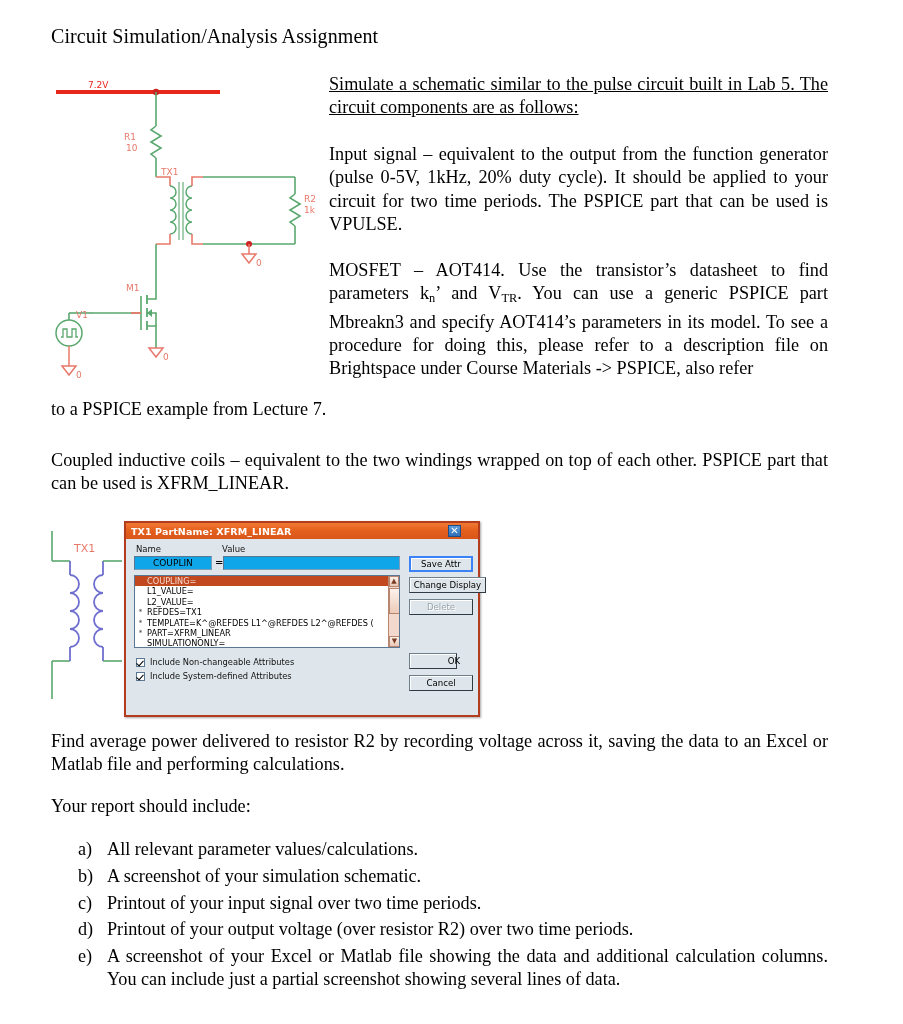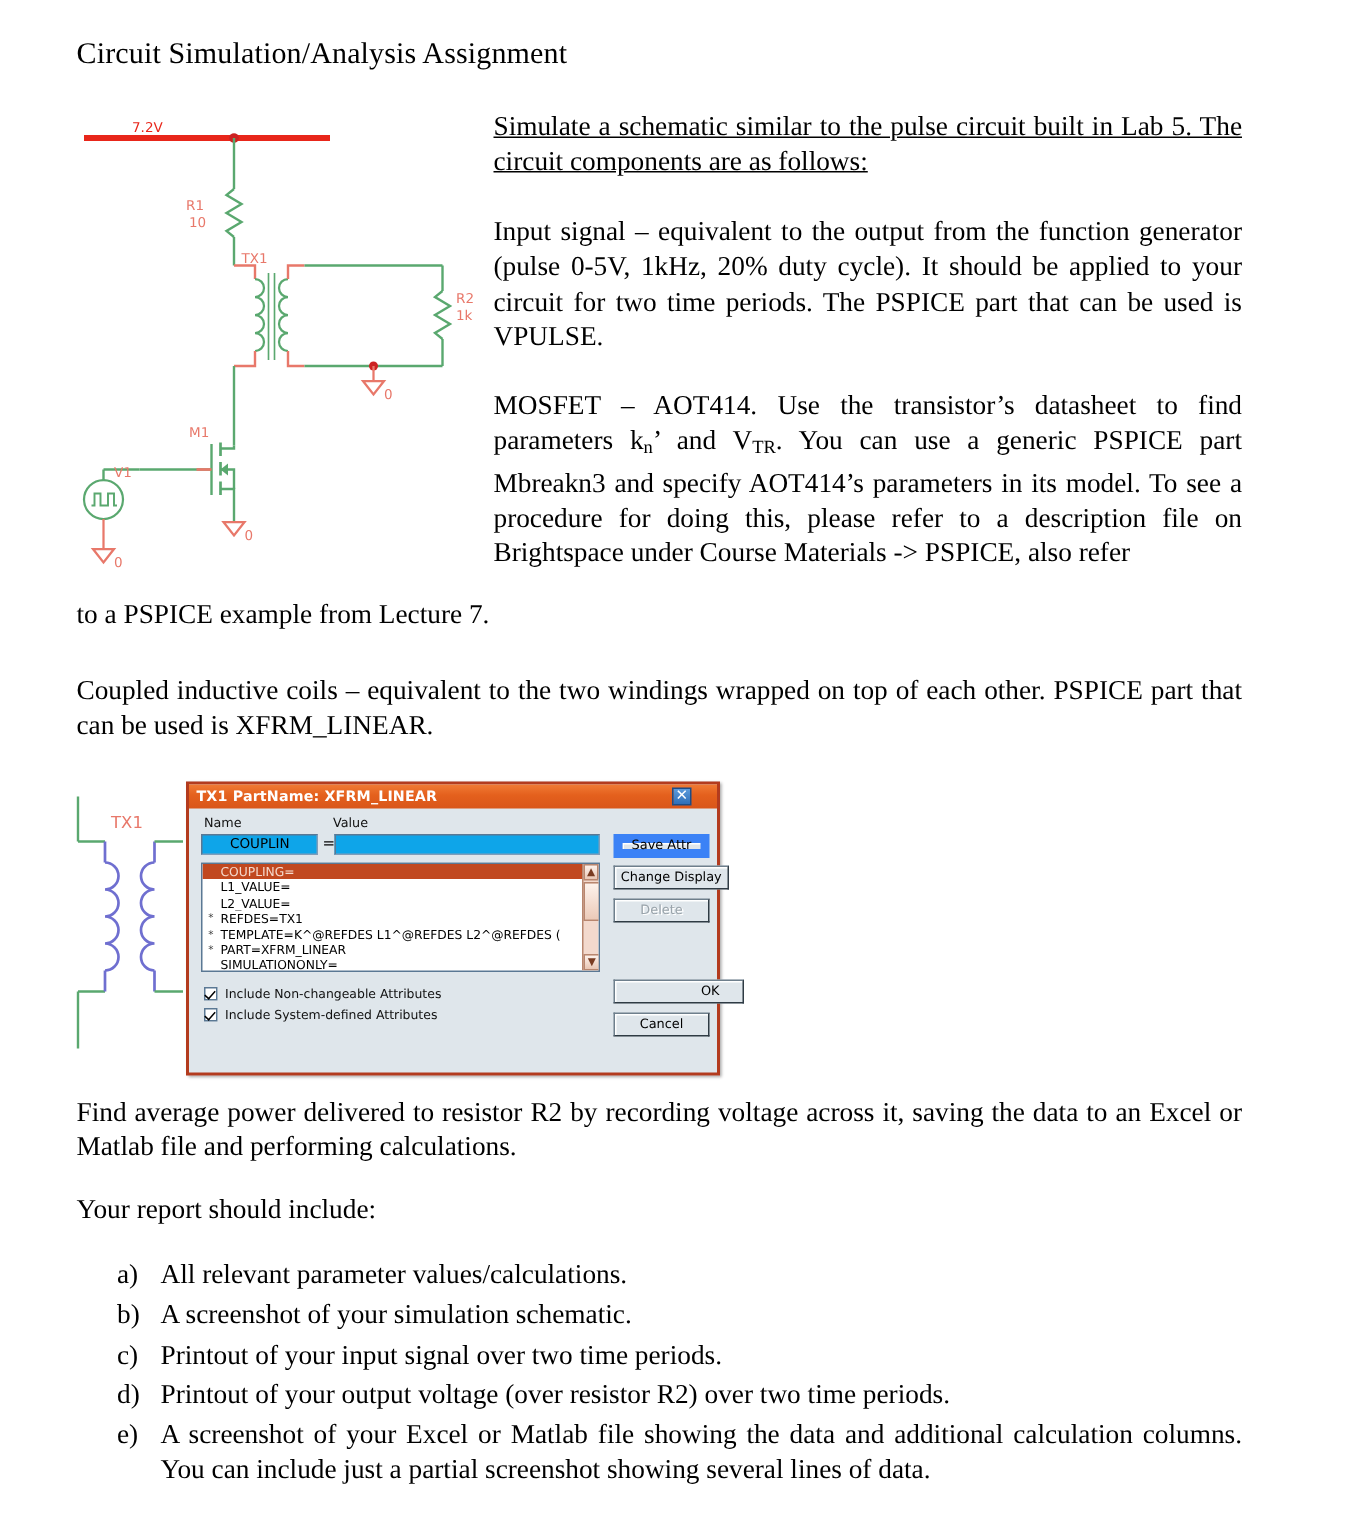--- a/index.html
+++ b/index.html
@@ -236,25 +236,25 @@
     color: #000;
     text-align: center;
     box-sizing: border-box;
     cursor: pointer;
     display: flex;
     align-items: center;
     justify-content: center;
     font-family: "DejaVu Sans", "Liberation Sans", sans-serif;
   }
   .dlg-btn.disabled { color: #9aa4ab; text-shadow: 1px 1px 0 #fff; cursor: default; }
-  .dlg-btn.default  { border: 6px solid #3b82f6; }
+  .dlg-btn.default  { border: 2px solid #3b82f6; }
   #btn-save    { left: 283px; top: 17px;  width: 64px; height: 16px; }
   #btn-change  { left: 283px; top: 38px;  width: 77px; height: 16px; }
   #btn-delete  { left: 283px; top: 60px;  width: 64px; height: 16px; }
-  #btn-ok      { left: 283px; top: 114px; width: 87px; height: 16px; padding-left: 42px; }
+  #btn-ok      { left: 283px; top: 114px; width: 48px; height: 16px; padding-left: 42px; }
   #btn-cancel  { left: 283px; top: 136px; width: 64px; height: 16px; }
 
   .chk-row {
     position: absolute;
     left: 10px;
     display: flex;
     align-items: center;
     font-size: 8.3px;
     color: #111;
   }

